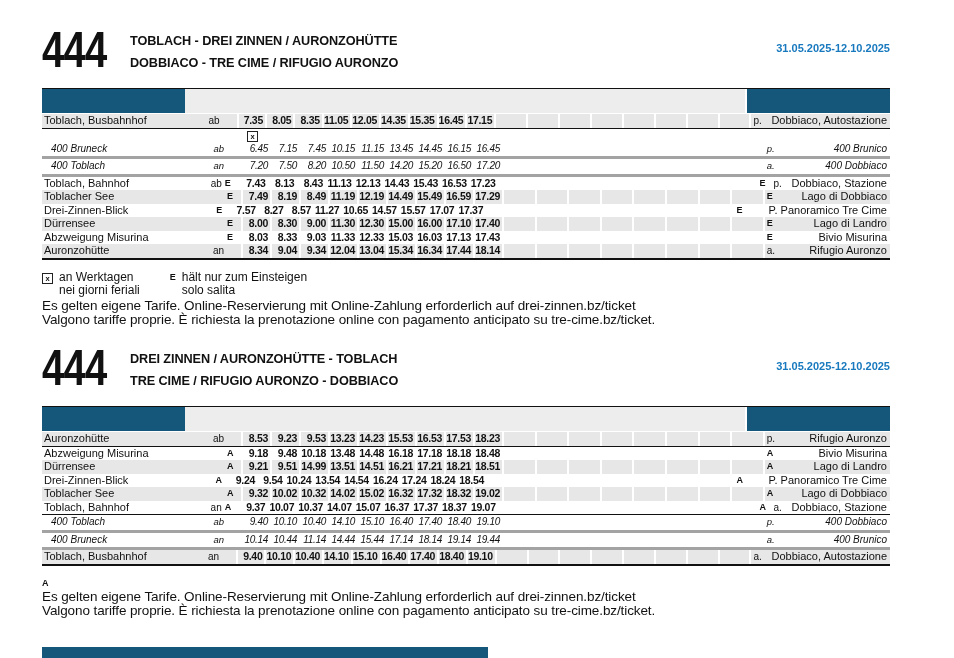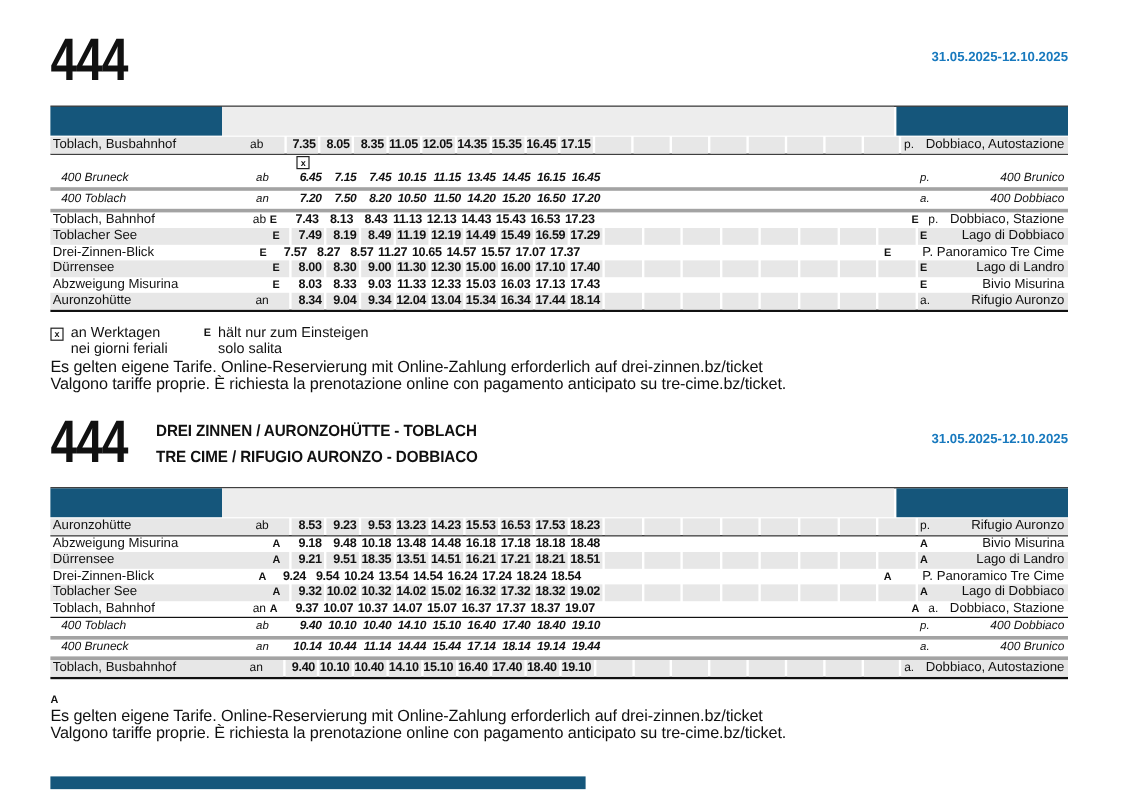--- a/index.html
+++ b/index.html
@@ -30,21 +30,21 @@
   .row.conn{height:14.5px;line-height:14.5px;border-bottom:3px solid #a3a3a3;}
   .row.sym-row{height:13px;line-height:12px;}
   .c-left{display:flex;width:199px;}
   .c-name{flex:1;padding-left:2px;white-space:nowrap;overflow:hidden;}
   .conn .c-name{font-style:italic;font-size:10px;padding-left:9px;}
   .c-dir{width:24px;text-align:right;font-size:10px;}
   .conn .c-dir{font-style:italic;font-size:9.5px;}
   .c-mark{width:14px;padding-left:3px;font-weight:bold;font-size:9px;}
   .c-time{width:25px;margin-left:2px;text-align:right;padding-right:2px;
           font-weight:bold;font-size:10.5px;letter-spacing:-.3px;}
-  .conn .c-time{font-weight:bold;font-style:italic;font-size:10px;}
+  .conn .c-time{font-weight:normal;font-style:italic;font-size:10px;}
   .c-time.symcell{text-align:left;padding-left:4px;font-weight:normal;}
   .c-empty{width:30.6px;margin-left:2px;}
   .c-right{display:flex;flex:1;margin-left:2px;}
   .c-rmark{width:12px;padding-left:2px;font-weight:bold;font-size:9px;}
   .c-rmark:empty{width:0;padding:0;}
   .c-rdir{width:18px;font-size:10px;padding-left:2px;}
   .conn .c-rdir{font-style:italic;font-size:9.5px;}
   .c-rname{flex:1;text-align:right;padding-right:3px;white-space:nowrap;}
   .conn .c-rname{font-style:italic;font-size:10px;}
   .shade .c-left,.shade .c-time,.shade .c-empty,.shade .c-right{background:#E7E7E7;}
@@ -68,20 +68,24 @@
 </style>
 </head>
 <body>
 
 <div class="page">
   <div class="content">
 
     <section class="tt tt1">
       <div class="tt-head">
         <div class="route">444</div>
+        <div class="titles">
+          <div class="title-line">TOBLACH - DREI ZINNEN / AURONZOHÜTTE</div>
+          <div class="title-line">DOBBIACO - TRE CIME / RIFUGIO AURONZO</div>
+        </div>
         <div class="validity">31.05.2025-12.10.2025</div>
       </div>
       <div class="band">
         <div class="band-left"></div>
         <div class="band-mid"></div>
         <div class="band-right"></div>
       </div>
       <div class="rows">
           <div class="row shade line-thin">
             <div class="c-left">
@@ -468,21 +472,21 @@
             </div>
           </div>
           <div class="row shade">
             <div class="c-left">
               <span class="c-name">Dürrensee</span>
               <span class="c-dir"></span>
               <span class="c-mark">A</span>
             </div>
             <span class="c-time">9.21</span>
             <span class="c-time">9.51</span>
-            <span class="c-time">18.35</span>
+            <span class="c-time">14.99</span>
             <span class="c-time">13.51</span>
             <span class="c-time">14.51</span>
             <span class="c-time">16.21</span>
             <span class="c-time">17.21</span>
             <span class="c-time">18.21</span>
             <span class="c-time">18.51</span>
             <span class="c-empty"></span>
             <span class="c-empty"></span>
             <span class="c-empty"></span>
             <span class="c-empty"></span>

